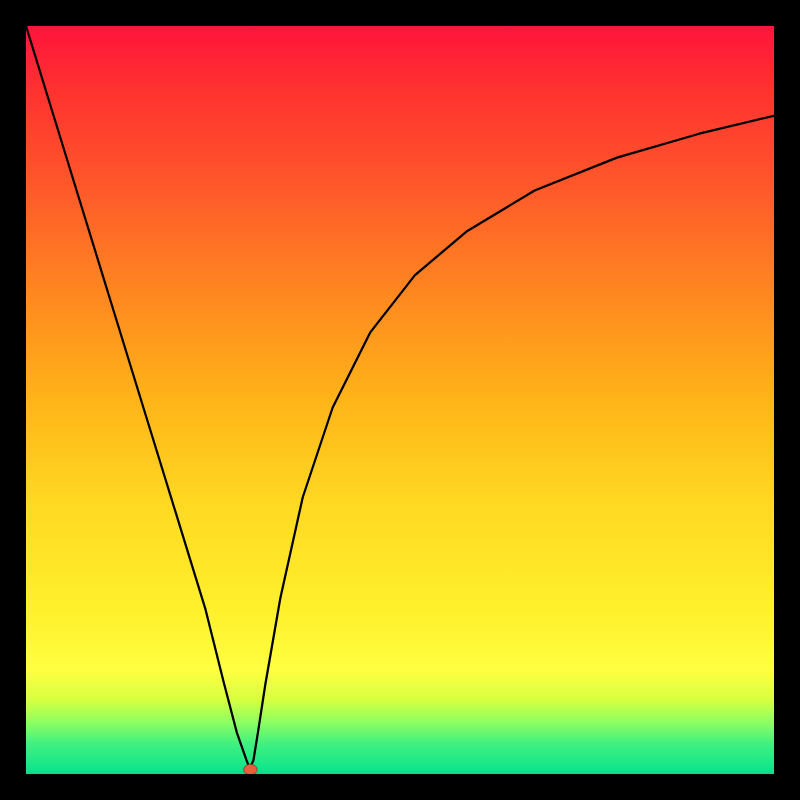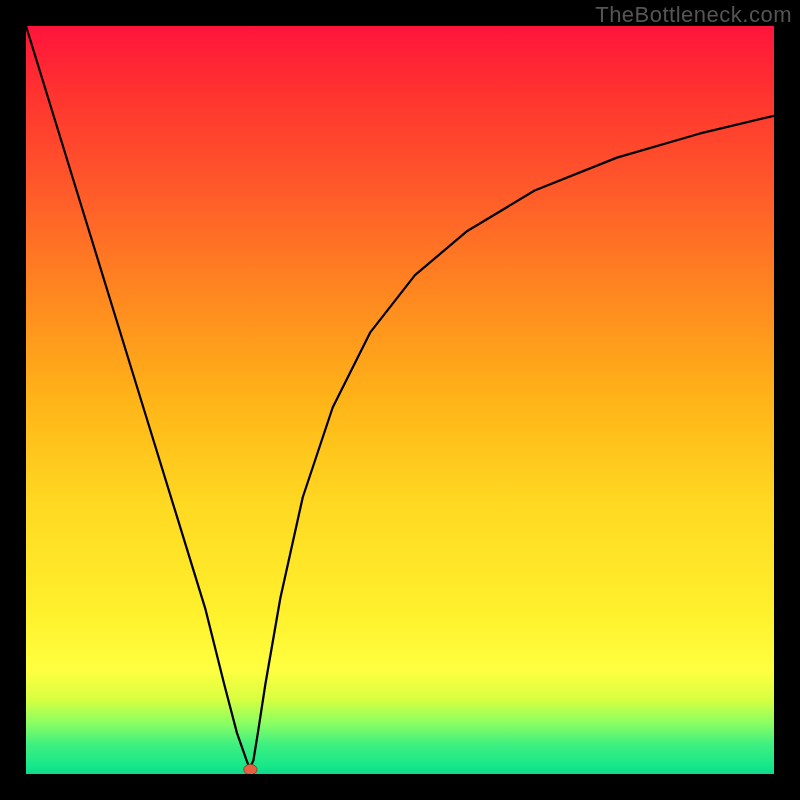--- a/index.html
+++ b/index.html
@@ -72,21 +72,20 @@
     fill: #e4603e;
     stroke: #8a3220;
     stroke-width: 1;
   }
 </style>
 </head>
 <body>
 
 <div class="frame">
 
-  <div class="watermark">TheBottleneck.com</div>
 
   <div class="plot-area">
     <div class="gradient"></div>
 
     <svg class="curve" viewBox="0 0 1000 1000" preserveAspectRatio="none">
       <path id="curve-path" d="M 0 0 L 40 130 L 80 260 L 120 390 L 160 520 L 200 650 L 240 780 L 265 880 L 282 945 L 295 982 L 298 990 L 300 990 L 304 982 L 310 945 L 320 880 L 340 765 L 370 630 L 410 510 L 460 410 L 520 333 L 590 274 L 680 220 L 790 176 L 900 144 L 1000 120"></path>
       <ellipse id="marker-dot" class="marker" cx="300" cy="994" rx="9" ry="7"></ellipse>
     </svg>
   </div>
 

